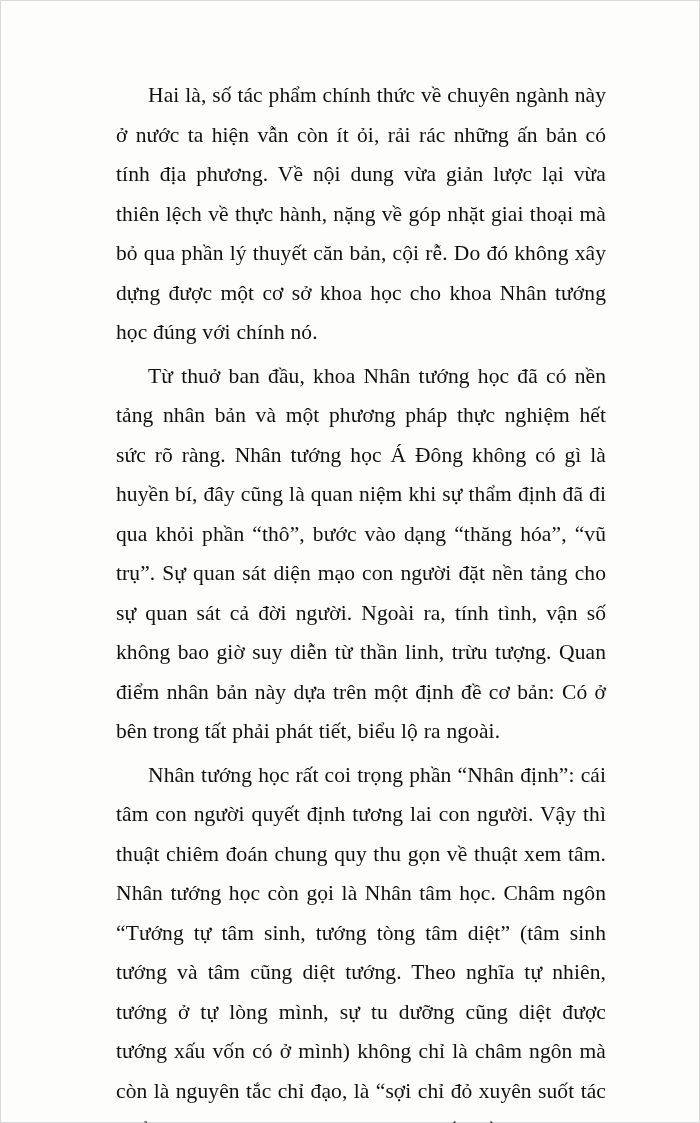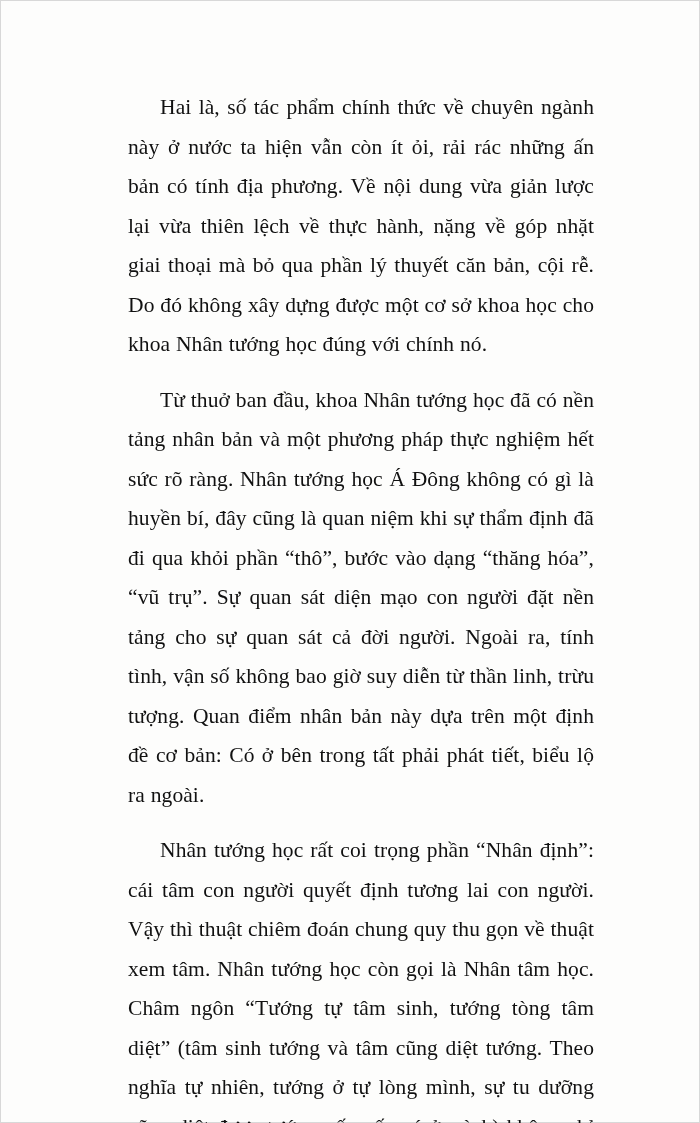--- a/index.html
+++ b/index.html
@@ -30,21 +30,21 @@
     border: 1px solid #d8d8d8;
     pointer-events: none;
   }
   .text-column {
     position: absolute;
     left: 112px;
     top: 72px;
     width: 498px;
   }
   p.body-par {
-    margin: 16px;
+    margin: 4px;
     font-size: 21.5px;
     line-height: 39.5px;
     text-align: justify;
     text-justify: inter-word;
     text-indent: 32px;
     font-family: "Liberation Serif", serif;
     color: #111111;
     letter-spacing: 0.1px;
     word-spacing: 0.3px;
   }

